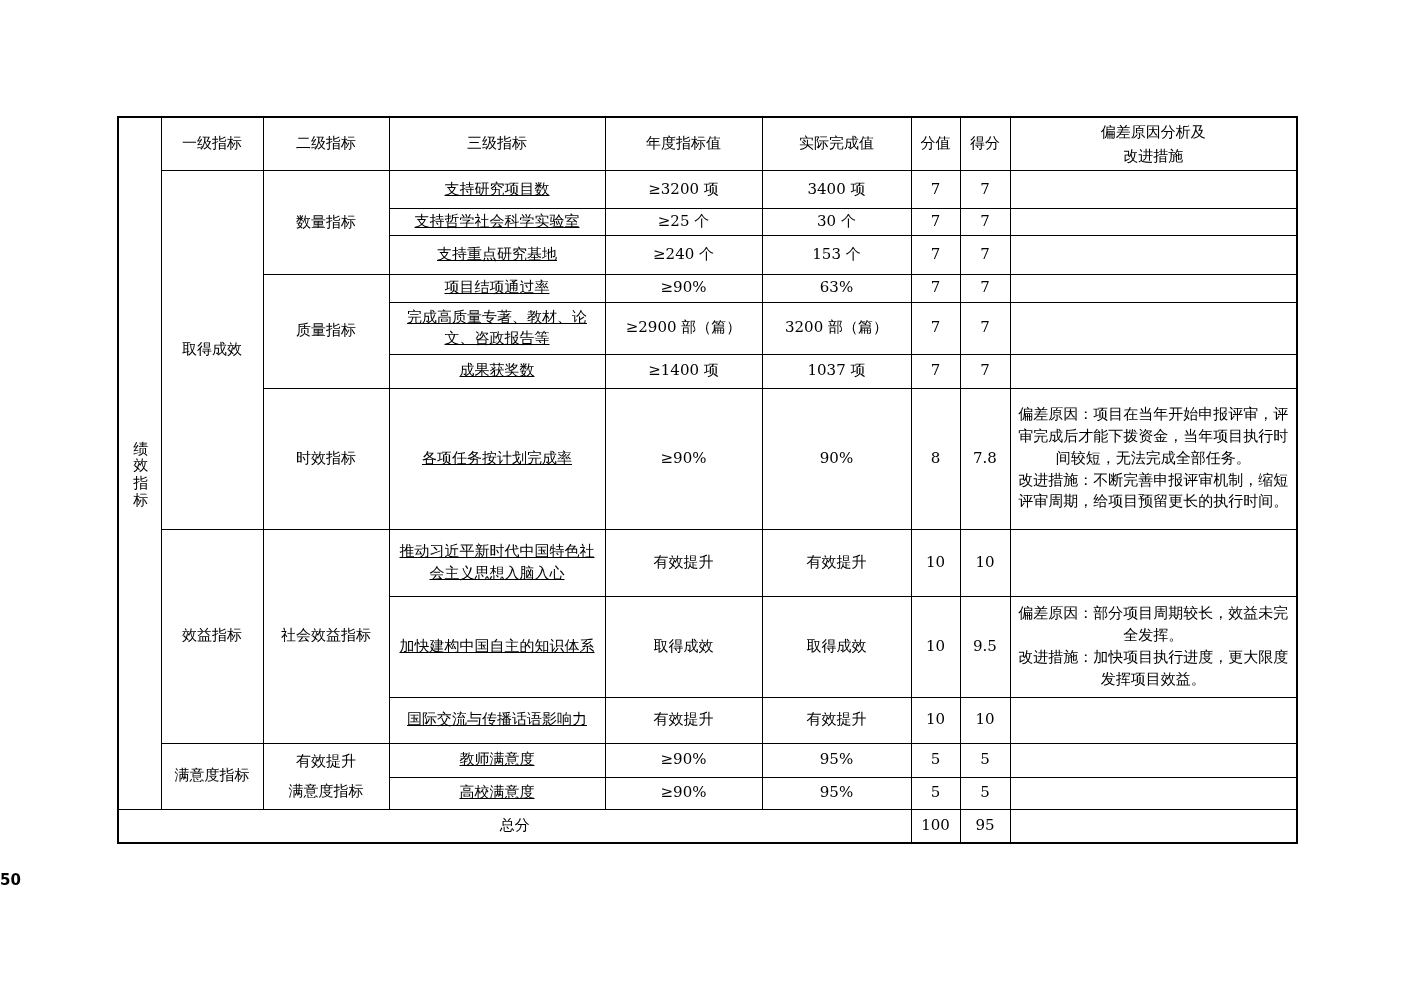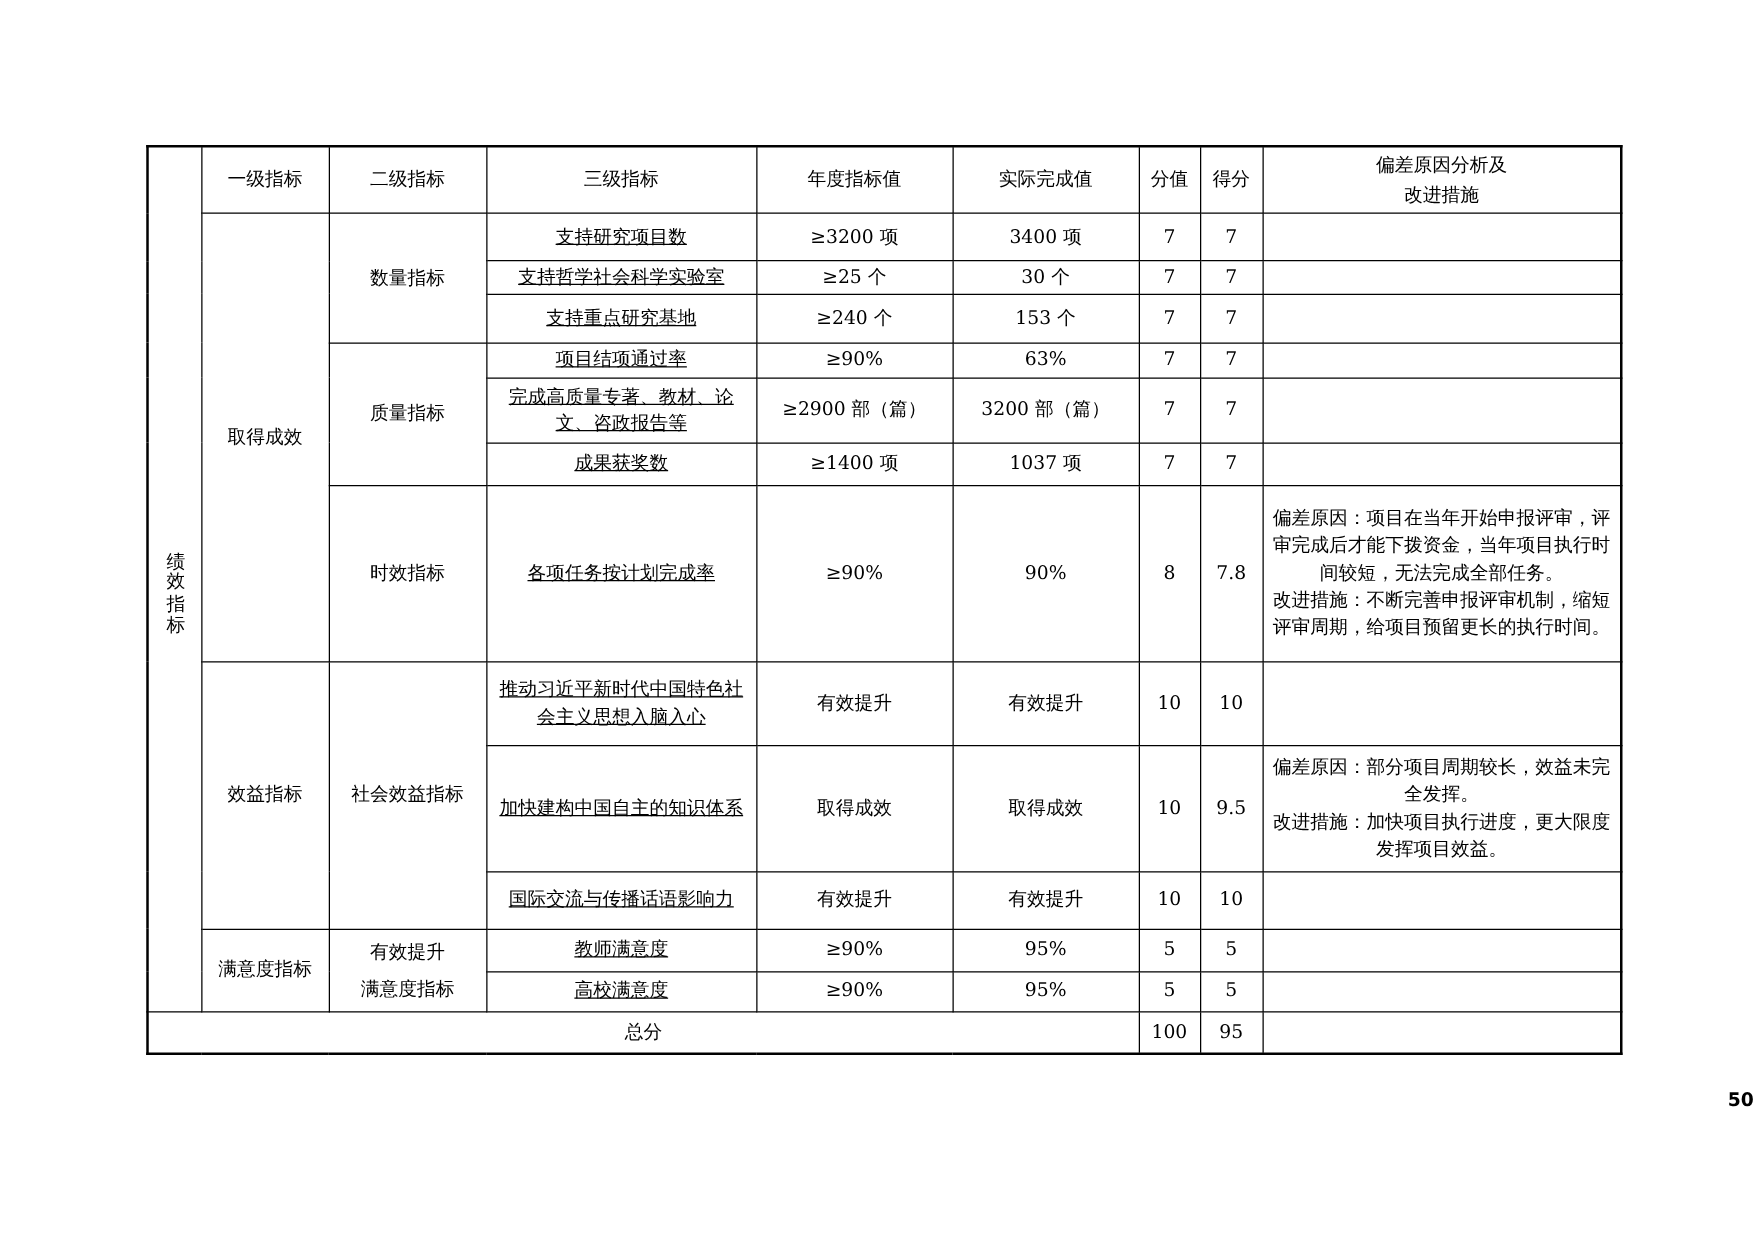--- a/index.html
+++ b/index.html
@@ -56,21 +56,21 @@
     margin: 0 auto;
     font-size: 15px;
   }
   .hdr2 div { line-height: 24px; }
   .two-line div { line-height: 30px; }
   .page-number {
     position: absolute;
     top: 871px;
     left: 0;
     width: 100%;
-    text-align: right;
+    text-align: left;
     font-size: 15px;
     font-weight: bold;
     font-family: "DejaVu Sans", "Liberation Sans", sans-serif;
   }
 </style>
 </head>
 <body>
 
 <div class="page">
 

